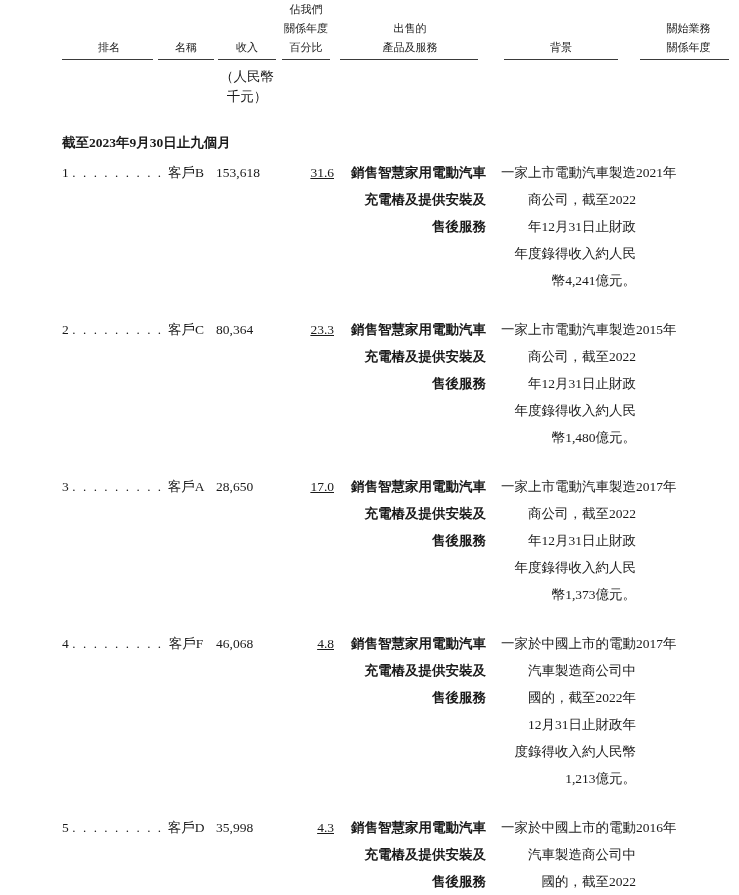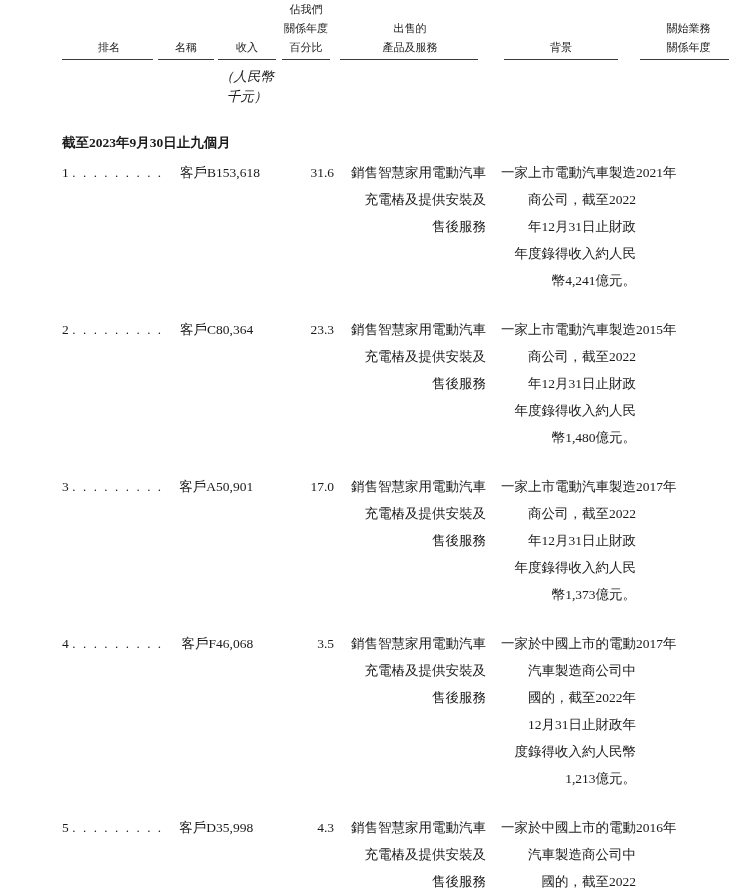--- a/index.html
+++ b/index.html
@@ -57,21 +57,20 @@
 
   .unit-row td {
     text-align: center;
     font-size: 13.5px;
     line-height: 20px;
     padding: 5px 0 0 0;
     vertical-align: top;
   }
   .unit-row .unit {
     display: block;
-    font-style: italic;
   }
 
   .spacer-row td { height: 24px; }
 
   .section-row td {
     font-size: 13.5px;
     font-weight: bold;
     padding: 0 0 7px 0;
     white-space: nowrap;
     text-align: left;
@@ -82,24 +81,24 @@
     font-size: 13.5px;
     line-height: 27px;
     padding: 0;
   }
   td.rank {
     text-align: left;
     white-space: nowrap;
     letter-spacing: 0.5px;
   }
   td.rank .dots { letter-spacing: 2.1px; padding-left: 3px; font-size: 13px; }
-  td.name { text-align: right; padding-left: 2px; }
+  td.name { text-align: center; padding-left: 2px; }
   td.rev  { text-align: left; padding-right: 6px; }
-  td.pct  { text-align: right; padding-right: 10px; }
-  td.prod { text-align: right; padding-right: 6px; padding-left: 6px; }
+  td.pct  { text-align: right; padding-right: 10px; text-decoration: underline; }
+  td.prod { text-align: right; padding-right: 6px; padding-left: 6px; font-weight: bold; }
   td.bg   { text-align: right; padding-right: 2px; padding-left: 8px; margin-top: 48px; }
   td.year { text-align: left; padding-left: 20px; white-space: nowrap; }
 
   td.prod .ln, td.bg .ln { display: block; white-space: nowrap; }
   td.prod .ln.first, td.bg .ln.first { text-align: right; }
 
   tbody.body tr.gap td { height: 22px; line-height: 22px; }
 </style>
 </head>
 <body>
@@ -210,21 +209,21 @@
             <span class="ln">幣1,480億元。</span>
           </td>
           <td class="year">2015年</td>
         </tr>
         <tr class="gap">
           <td colspan="7"></td>
         </tr>
         <tr>
           <td class="rank"><span>3</span><span class="dots">. . . . . . . . .</span></td>
           <td class="name">客戶A</td>
-          <td class="rev">50,901</td>
+          <td class="rev">28,650</td>
           <td class="pct">17.0</td>
           <td class="prod">
             <span class="ln first">銷售智慧家用電動汽車</span>
             <span class="ln">充電樁及提供安裝及</span>
             <span class="ln">售後服務</span>
           </td>
           <td class="bg">
             <span class="ln first">一家上市電動汽車製造</span>
             <span class="ln">商公司，截至2022</span>
             <span class="ln">年12月31日止財政</span>
@@ -233,21 +232,21 @@
           </td>
           <td class="year">2017年</td>
         </tr>
         <tr class="gap">
           <td colspan="7"></td>
         </tr>
         <tr>
           <td class="rank"><span>4</span><span class="dots">. . . . . . . . .</span></td>
           <td class="name">客戶F</td>
           <td class="rev">46,068</td>
-          <td class="pct">3.5</td>
+          <td class="pct">4.8</td>
           <td class="prod">
             <span class="ln first">銷售智慧家用電動汽車</span>
             <span class="ln">充電樁及提供安裝及</span>
             <span class="ln">售後服務</span>
           </td>
           <td class="bg">
             <span class="ln first">一家於中國上市的電動</span>
             <span class="ln">汽車製造商公司中</span>
             <span class="ln">國的，截至2022年</span>
             <span class="ln">12月31日止財政年</span>

